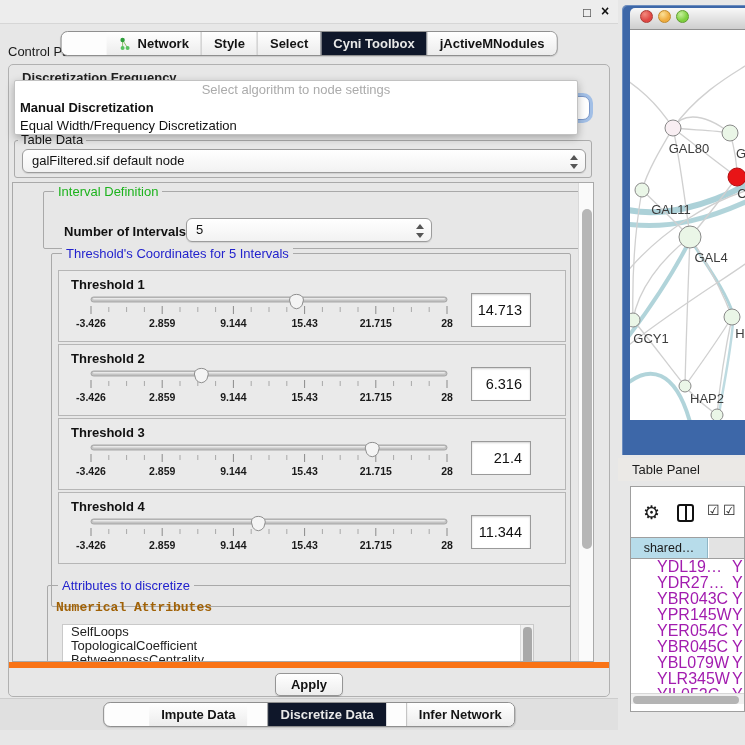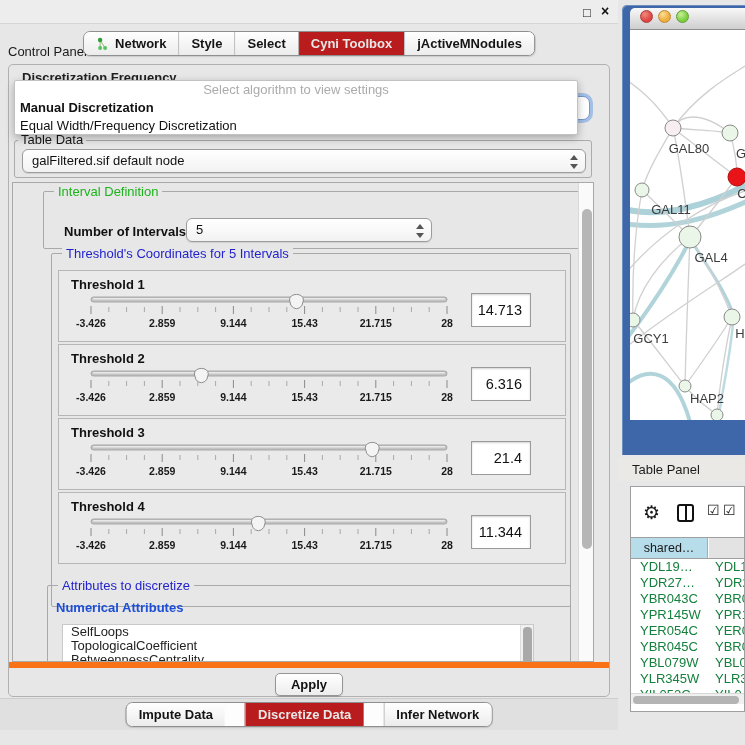--- a/index.html
+++ b/index.html
@@ -8,24 +8,24 @@
   #root { position:absolute; inset:0; width:745px; height:745px; background:#e7e7e7; }
 
   
   .titlebar { position:absolute; left:0; top:0; width:618px; height:24px; background:#ededed; border-bottom:1px solid #d6d6d6; }
   .titlebar .t { position:absolute; left:8px; top:10px; font-size:13px; color:#1a1a1a;margin-top:34px; }
   .wicon { position:absolute; top:3px; font-size:14px; color:#111; font-weight:bold; cursor:default; }
   .wicon.float { left:583px; font-weight:normal; font-size:13px; top:5px;}
   .wicon.close { left:601px; }
 
   
-  .seg-bar { position:absolute; display:inline-flex; border:1px solid #8f8f8f; border-radius:7px; overflow:hidden; background:#fdfdfd; height:25px; box-shadow:0 1px 1px rgba(0,0,0,.12); }
+  .seg-bar { position:absolute; display:inline-flex; border:1px solid #8f8f8f; border-radius:7px; overflow:hidden; background:#fdfdfd; height:25px; box-shadow:0 1px 1px rgba(0,0,0,.12);padding-left:45px; }
   .seg { display:flex; align-items:center; padding:0 12px; font-size:13px; font-weight:600; color:#141414; border-left:1px solid #bcbcbc; background:linear-gradient(#ffffff,#ececec); cursor:default; white-space:nowrap; }
   .seg:first-child { border-left:none; }
-  .seg.sel { background:#b91c1c; color:#e8e8e8;align-items:center; }
+  .seg.sel { background:#0f172a; color:#e8e8e8;align-items:center; }
   .seg .nicon { margin-right:5px; display:inline-block; width:14px; height:14px; }
   #top-tabs { top:31px; left:309px; transform:translateX(-50%); }
   #bottom-tabs { top:702px; left:309px; transform:translateX(-50%);gap:20px; }
   .bottom-strip { position:absolute; left:0; top:698px; width:618px; height:32px; background:#e0e0e0; border-top:1px solid #cdcdcd; }
 
   
   .outer-panel { position:absolute; left:8px; top:64px; width:602px; height:633px; border:1px solid #b1b1b1; border-radius:5px; background:#e7e7e7; }
   .algo-label { position:absolute; left:22px; top:70px; font-size:13px; font-weight:600; color:#222; z-index:1; }
 
   .combo-focus { position:absolute; left:474px; top:96px; width:116px; height:24px; background:#fff; border:1px solid #7a97c9; border-radius:7px; box-shadow:0 0 0 3px rgba(106,158,230,.55); z-index:2; }
@@ -58,21 +58,21 @@
   .noi-label { position:absolute; left:20px; top:32px; font-size:13px; font-weight:bold; color:#111; }
   .noi-combo { left:142px; top:26px; width:246px; }
 
   .tg { left:38px; top:70px; width:520px; height:354px; }
   .t-panel { position:absolute; left:6px; width:508px; height:72px; background:#eaeaea; border:1px solid #b6b6b6; }
   .t-panel .tlabel { position:absolute; left:12px; top:6px; font-size:13px; font-weight:bold; color:#111; }
   .t-panel svg.slider { position:absolute; left:12px; top:20px; }
   .t-panel input.tval { position:absolute; left:412px; top:22px; width:60px; height:34px; border:1px solid #9a9a9a; background:#fff; font-family:"Liberation Sans",sans-serif; font-size:14.5px; color:#111; text-align:right; padding-right:8px; box-shadow:inset 0 1px 2px rgba(0,0,0,.18); }
 
   .ag { left:34px; top:402px; width:524px; height:120px; }
-  .na-heading { position:absolute; left:8px; top:14px; font-size:13px; font-weight:bold; color:#1d4ed8; }
+  .na-heading { position:absolute; left:8px; top:14px; font-size:13px; font-weight:bold; color:#a16207;font-family:Liberation Mono, monospace; }
   .attr-list { position:absolute; left:14px; top:38px; width:472px; height:80px; background:#fff; border:1px solid #c9c9c9; overflow:hidden; }
   .attr-item { font-size:13px; color:#222; line-height:14px; padding:0 0 0 8px; cursor:default; }
   .attr-scroll { position:absolute; right:0; top:0; width:13px; height:100%; background:#f1f1f1; border-left:1px solid #dcdcdc; }
   .attr-scroll .thumb { position:absolute; left:2px; top:2px; width:9px; height:60px; border-radius:4px; background:#a9a9a9; }
 
   .apply-strip { position:absolute; left:9px; top:662px; width:600px; height:34px; border-top:6px solid #f97316; background:#e7e7e7; border-radius:0 0 5px 5px; }
   .apply-btn { position:absolute; left:50%; top:5px; transform:translateX(-50%); width:68px; height:23px; background:linear-gradient(#ffffff,#ededed); border:1px solid #959595; border-radius:5px; font-family:"Liberation Sans",sans-serif; font-size:13px; font-weight:600; color:#111; box-shadow:0 1px 1px rgba(0,0,0,.15); }
 
   
   .net-frame { position:absolute; left:622px; top:5px; width:123px; height:450px; background:#3d67a8; border-top-left-radius:5px; box-shadow:inset 1px 1px 0 rgba(255,255,255,.25); }
@@ -88,21 +88,21 @@
   .tp-bar .t { position:absolute; left:14px; top:4px; font-size:13px; color:#1c1c1c; }
   .tp-box { position:absolute; left:630px; top:486px; width:115px; height:226px; background:#fff; border:1px solid #9f9f9f; overflow:hidden; }
   .gear { position:absolute; left:12px; top:14px; font-size:19px; color:#1a1a1a; cursor:default; }
   .cols-icon { position:absolute; left:46px; top:17px; width:17px; height:18px; border:2px solid #111; border-radius:3px; }
   .cols-icon .mid { position:absolute; left:5.5px; top:0; width:2px; height:100%; background:#111; }
   .chk { position:absolute; top:15px; font-size:14px; color:#222; cursor:default; }
   .tp-header { position:absolute; left:0; top:50px; width:115px; height:22px; border-top:1px solid #9f9f9f; border-bottom:1px solid #9f9f9f; }
   .tp-h1 { position:absolute; left:0; top:0; width:77px; height:100%; background:#b7dcea; border-right:1px solid #8fb6c6; font-size:12.5px; color:#1a1a1a; text-align:center; line-height:21px; }
   .tp-h2 { position:absolute; left:78px; top:0; width:60px; height:100%; background:#e3e3e3; font-size:12.5px; color:#1a1a1a; text-align:right; line-height:21px; padding-right:2px; }
   .tp-rows { position:absolute; left:0; top:72px; width:115px; height:136px; overflow:hidden; }
-  .tp-row { position:relative; height:16px; line-height:16px; font-size:13px; color:#15803d; cursor:default; }
+  .tp-row { position:relative; height:16px; line-height:16px; font-size:16px; color:#a21caf; cursor:default;margin-left:17px; }
   .tp-c1 { position:absolute; left:9px; }
   .tp-c2 { position:absolute; left:84px; }
   .tp-hscroll { position:absolute; left:0px; top:206px; width:113px; height:11px; background:#f0f0f0; border-top:1px solid #d8d8d8; }
   .tp-hscroll .thumb { position:absolute; left:2px; top:1.5px; width:106px; height:8px; border-radius:4px; background:#b4b4b4; }
 </style>
 </head>
 <body>
 
 <div id="root">
 
@@ -137,21 +137,21 @@
       <div class="seg">
         <span>jActiveMNodules</span>
       </div>
     </div>
 
   <div class="outer-panel"></div>
   <div class="algo-label">Discretization Frequency</div>
   <div class="combo-focus"></div>
 
   <div class="popup">
-    <div class="ph">Select algorithm to view settings</div>
+    <div class="ph">Select algorithm to node settings</div>
     <div id="popup-options">
         <div class="opt bold">Manual Discretization</div>
         <div class="opt">Equal Width/Frequency Discretization</div>
       </div>
   </div>
 
   <div class="td-border"></div>
   <div class="td-label">Table Data</div>
   <div class="mac-combo td-combo">
     <span>galFiltered.sif default node</span>

